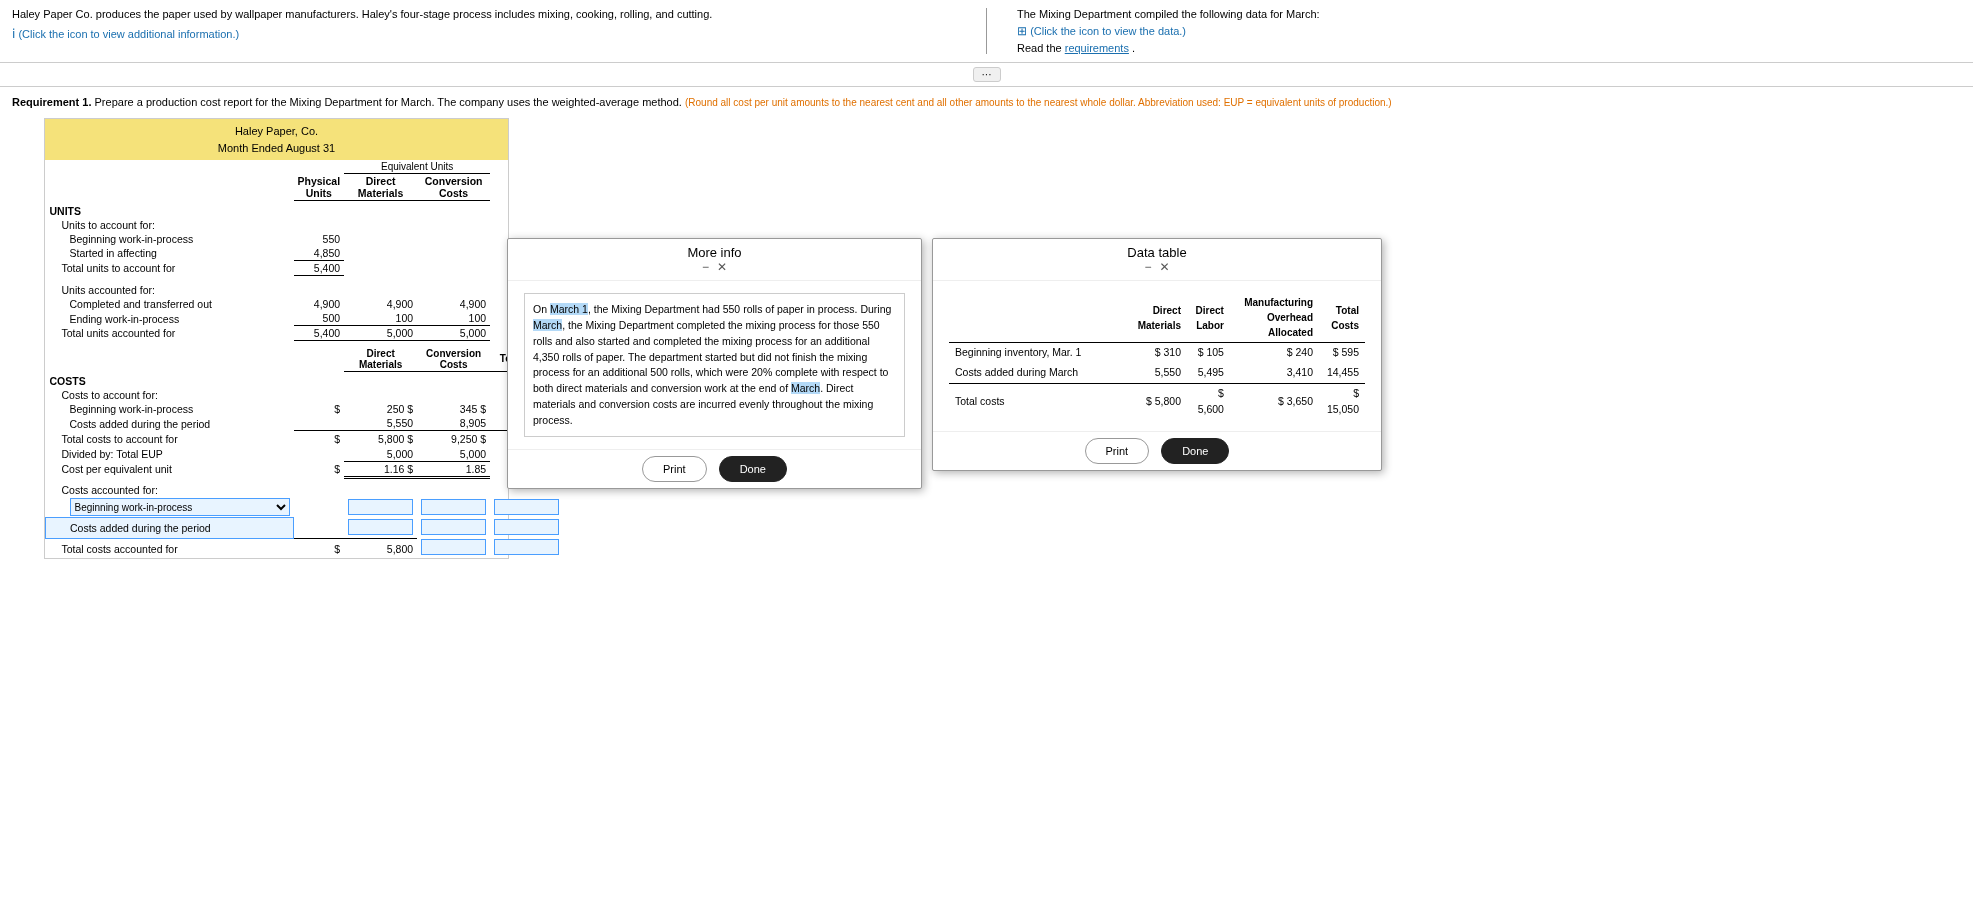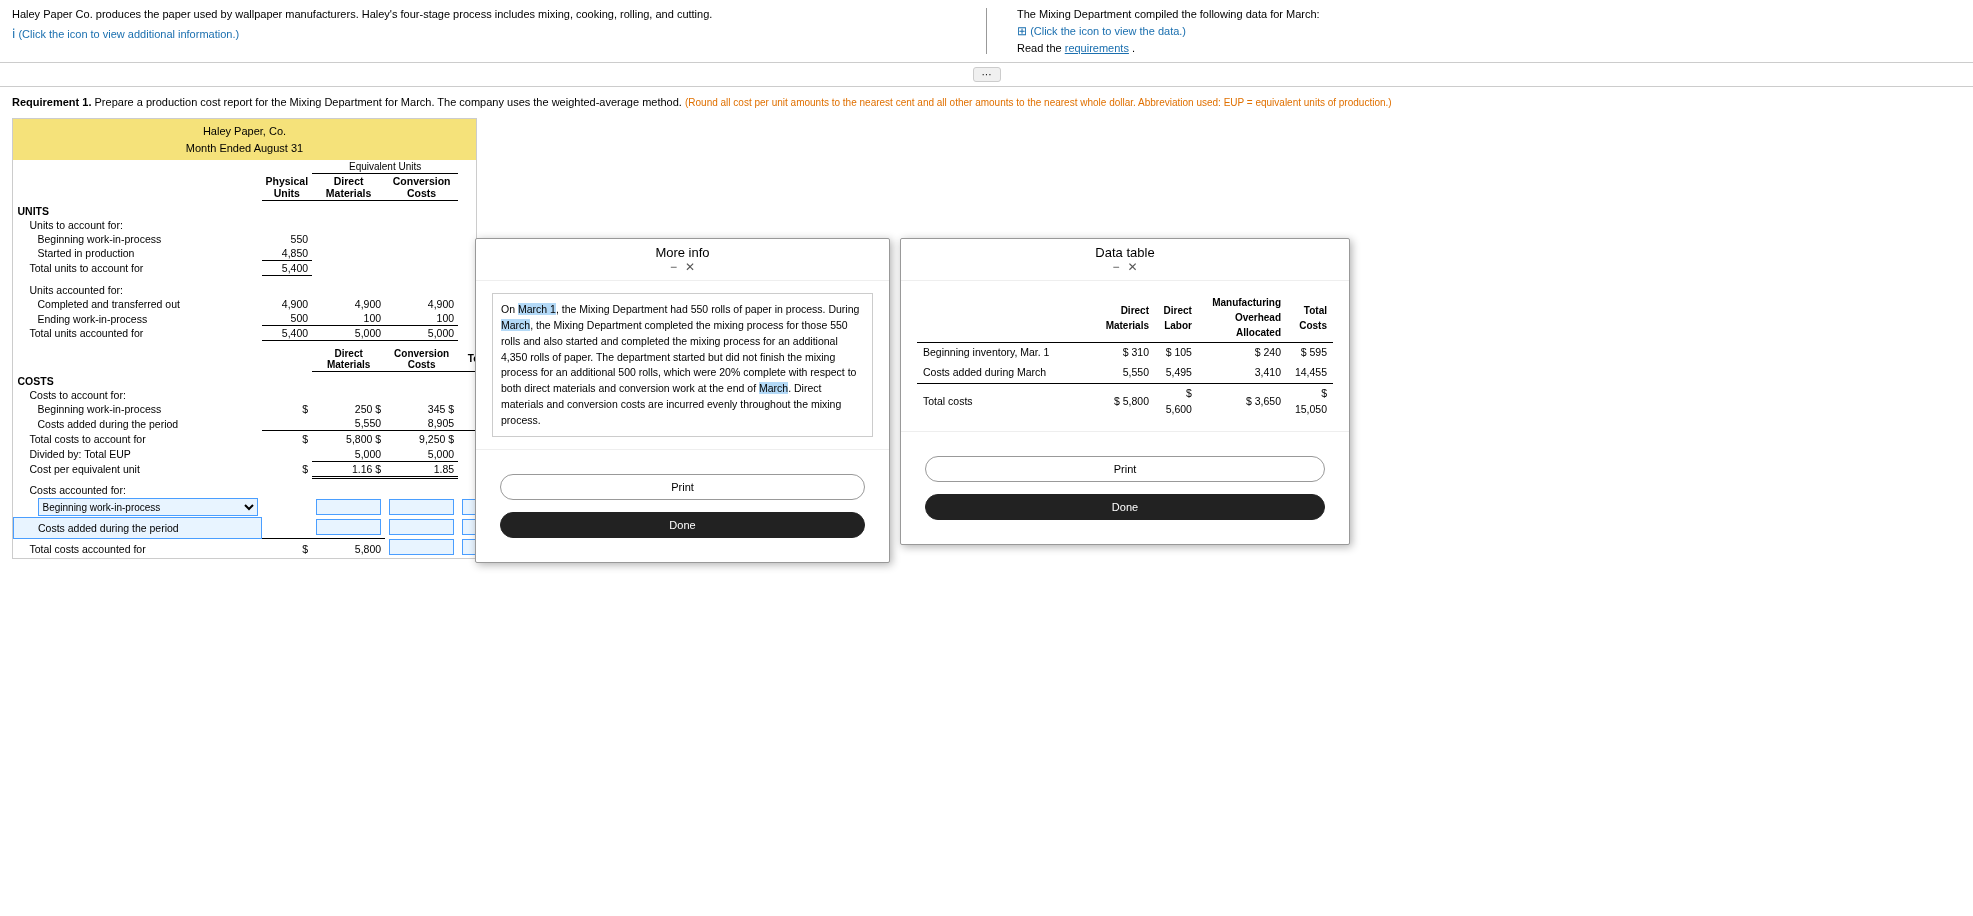--- a/index.html
+++ b/index.html
@@ -33,21 +33,21 @@
     }
     
     .requirement-text {
       padding: 8px 12px;
       font-size: 11px;
       line-height: 1.4;
     }
     .req-bold { font-weight: bold; }
     .req-orange { color: #e07000; font-size: 10px; }
     
-    .main-content { padding: 0 12px 20px 12px; position: relative; }
+    .main-content { padding: 0 12px 20px 12px; position: relative; margin-left: 32px; }
     
     
     .report-table-wrapper {
       width: 465px;
       border: 1px solid #ccc;
     }
     .report-header {
       background: #f5e27a;
       text-align: center;
       padding: 4px 0;
@@ -97,23 +97,22 @@
       font-size: 13px;
       font-weight: normal;
       flex-direction: column;
     }
     .modal-controls { display: flex; gap: 8px; font-size: 12px; color: #555; cursor: pointer; }
     .modal-body { padding: 12px 16px; font-size: 11px; line-height: 1.5; }
     .modal-footer {
       display: flex;
       justify-content: center;
       gap: 12px;
-      padding: 24px;
+      padding: 6px;
       border-top: 1px solid #eee;
-      flex-direction: column;
     }
     .btn-print {
       border: 1px solid #999;
       background: #fff;
       border-radius: 20px;
       padding: 6px 20px;
       cursor: pointer;
       font-size: 11px;
     }
     .btn-done {
@@ -253,21 +252,21 @@
             <td></td>
         </tr>
         <tr>
           <td class="indent2">Beginning work-in-process</td>
           <td class="text-right">550</td>
           <td></td>
             <td></td>
             <td></td>
         </tr>
         <tr>
-          <td class="indent2">Started in production</td>
+          <td class="indent2">Started in affecting</td>
           <td class="text-right" style="border-bottom:1px solid #000;">4,850</td>
           <td></td>
             <td></td>
             <td></td>
         </tr>
         <tr>
           <td class="indent1">Total units to account for</td>
           <td class="text-right" style="border-bottom:1px solid #000;">5,400</td>
           <td></td>
             <td></td>

